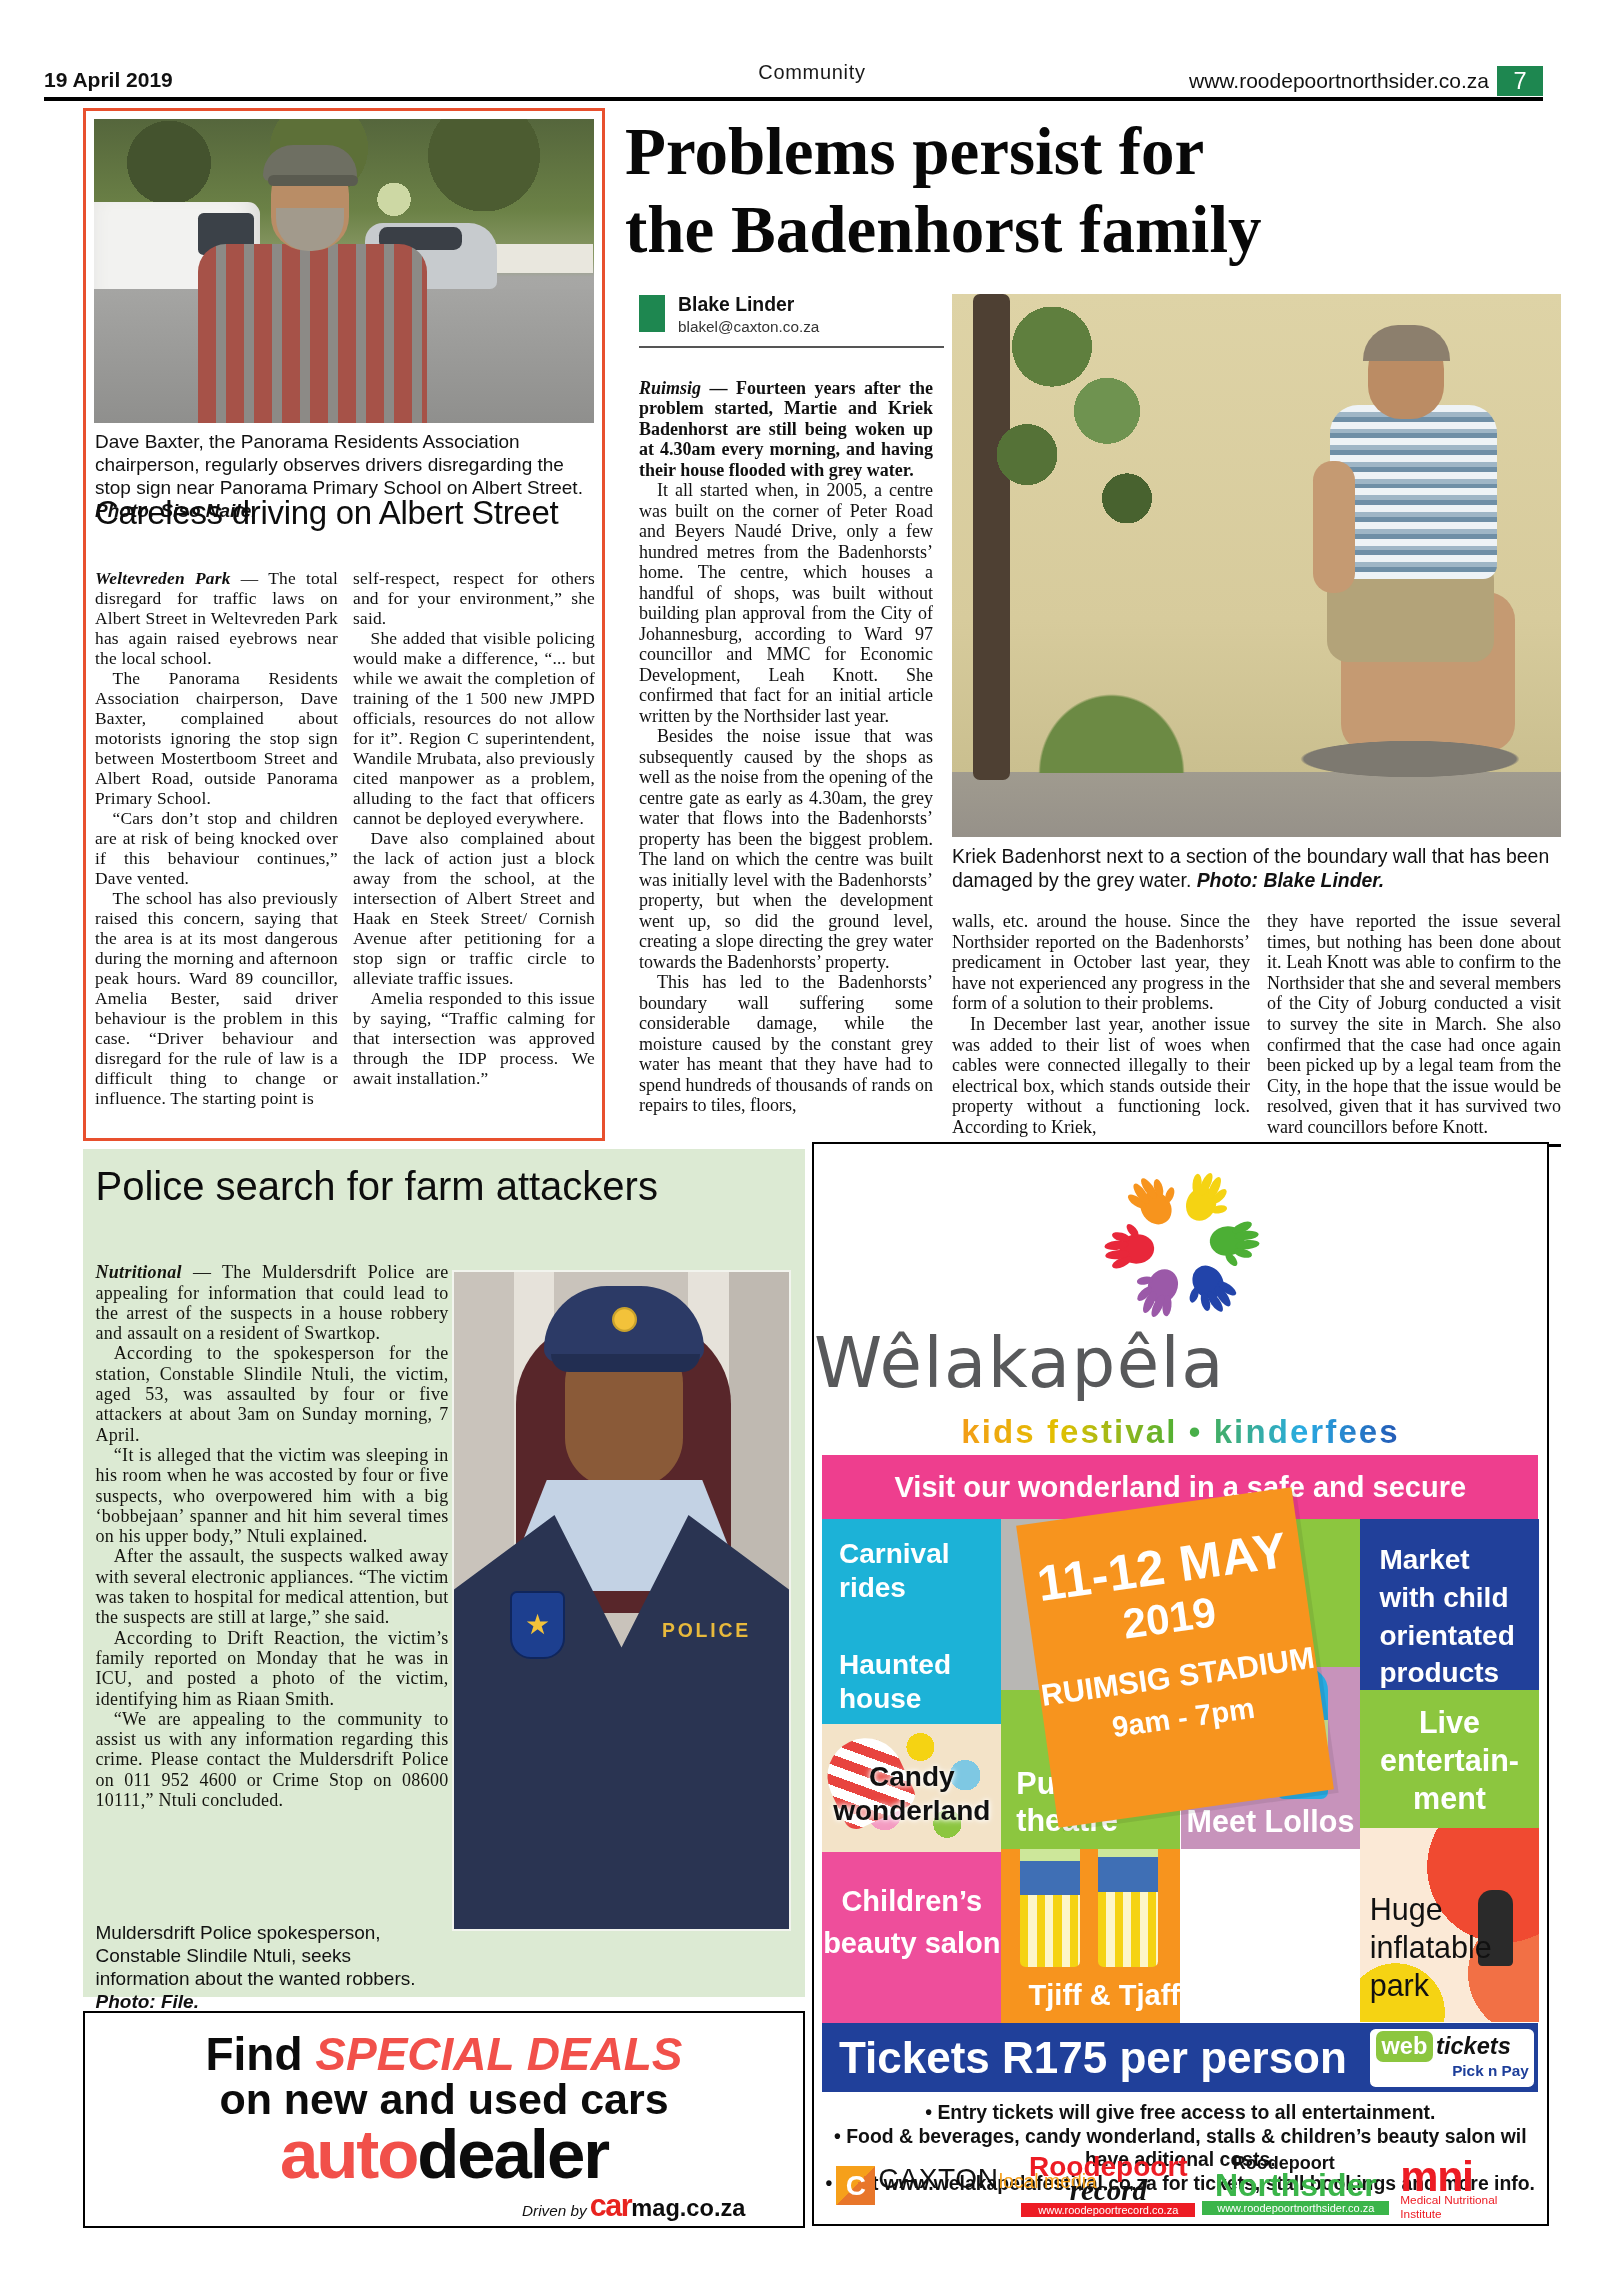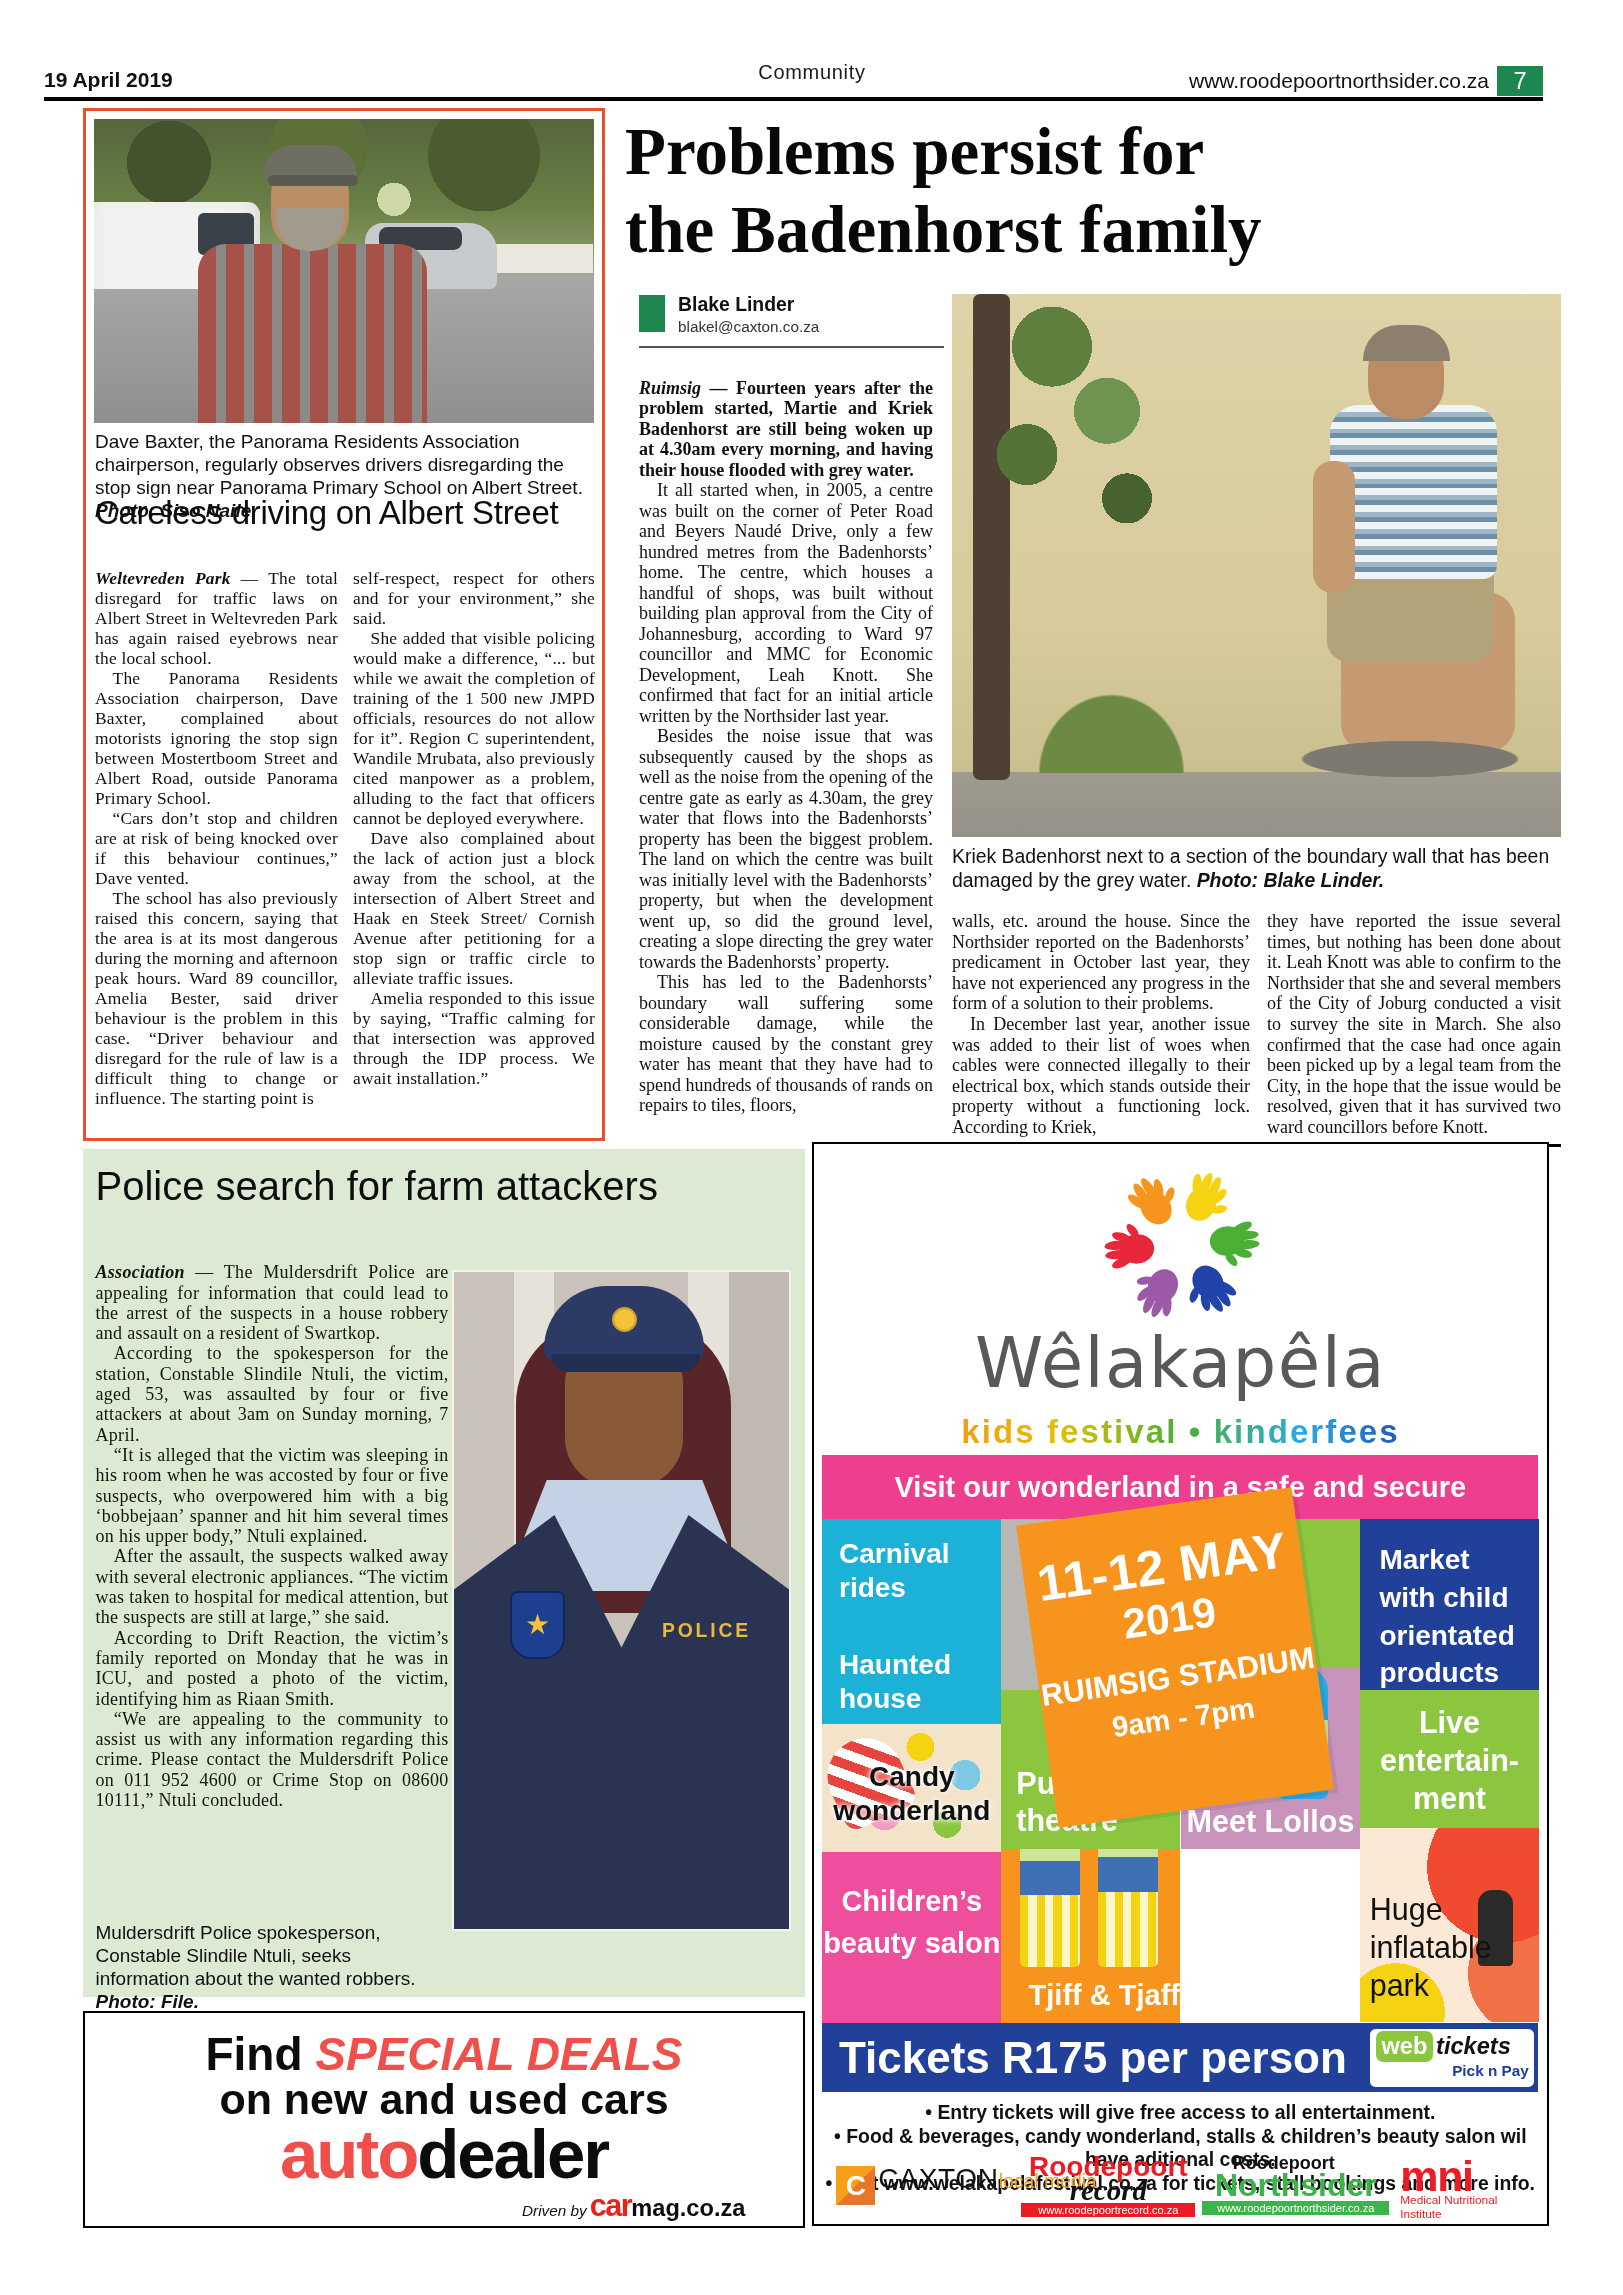--- a/index.html
+++ b/index.html
@@ -105,21 +105,21 @@
 
   <div class="abs serif just prelines" style="left:952px;top:911px;width:298px;height:226px;font-size:18px;line-height:20.6px;color:#101010;">walls, etc. around the house. Since the Northsider reported on the Badenhorsts’ predicament in October last year, they have not experienced any progress in the form of a solution to their problems.
  In December last year, another issue was added to their list of woes when cables were connected illegally to their electrical box, which stands outside their property without a functioning lock. According to Kriek,</div>
   <div class="abs serif just prelines" style="left:1267px;top:911px;width:294px;height:226px;font-size:18px;line-height:20.6px;color:#101010;">they have reported the issue several times, but nothing has been done about it. Leah Knott was able to confirm to the Northsider that she and several members of the City of Joburg conducted a visit to survey the site in March. She also confirmed that the case had once again been picked up by a legal team from the City, in the hope that the issue would be resolved, given that it has survived two ward councillors before Knott.</div>
   <div class="abs" style="left:952px;top:1144px;width:609px;height:2.8px;background:#000;"></div>
 
   <div class="abs" style="left:83px;top:1149px;width:722px;height:848px;background:#dcead3;">
     <div class="abs sans" style="left:12.5px;top:15.3px;width:694px;font-size:40px;color:#0d0d0d;">Police search for farm attackers</div>
 
     <div class="abs serif just prelines" style="left:12.5px;top:93px;width:353px;height:632px;font-size:18px;line-height:20.3px;color:#14140f;letter-spacing:0.3px;">
-      <span class="lead-loc">Association</span><span> — The Muldersdrift Police are appealing for information that could lead to the arrest of the suspects in a house robbery and assault on a resident of Swartkop.
+      <span class="lead-loc">Nutritional</span><span> — The Muldersdrift Police are appealing for information that could lead to the arrest of the suspects in a house robbery and assault on a resident of Swartkop.
  According to the spokesperson for the station, Constable Slindile Ntuli, the victim, aged 53, was assaulted by four or five attackers at about 3am on Sunday morning, 7 April.
  “It is alleged that the victim was sleeping in his room when he was accosted by four or five suspects, who overpowered him with a big ‘bobbejaan’ spanner and hit him several times on his upper body,” Ntuli explained.
  After the assault, the suspects walked away with several electronic appliances. “The victim was taken to hospital for medical attention, but the suspects are still at large,” she said.
  According to Drift Reaction, the victim’s family reported on Monday that he was in ICU, and posted a photo of the victim, identifying him as Riaan Smith.
  “We are appealing to the community to assist us with any information regarding this crime. Please contact the Muldersdrift Police on 011 952 4600 or Crime Stop on 08600 10111,” Ntuli concluded.</span>
     </div>
 
     <div class="abs photo" style="left:369px;top:121px;width:339px;height:661px;border:2.1px solid #f2f4ee;box-sizing:border-box;background:linear-gradient(90deg,#c9c3bb 0 18%,#e6e2da 18% 30%,#c9c3bb 30% 70%,#e6e2da 70% 82%,#bfb9b1 82% 100%);">
       <div class="abs" style="left:62px;top:49px;width:215px;height:292px;background:#58262a;border-radius:83px 83px 42px 42px;"></div>
       <div class="abs" style="left:111px;top:62px;width:118px;height:153px;background:#8a5a38;border-radius:49px;"></div>
@@ -211,21 +211,21 @@
               <ellipse cx="-9" cy="-12" rx="3.4" ry="8" fill="#e8273a" transform="rotate(-20 -9 -12)"></ellipse>
               <ellipse cx="-3" cy="-15" rx="3.4" ry="9" fill="#e8273a"></ellipse>
               <ellipse cx="4" cy="-15" rx="3.4" ry="9" fill="#e8273a"></ellipse>
               <ellipse cx="10" cy="-11" rx="3.2" ry="7" fill="#e8273a" transform="rotate(20 10 -11)"></ellipse>
               <ellipse cx="14" cy="-2" rx="3" ry="6" fill="#e8273a" transform="rotate(55 14 -2)"></ellipse>
             </g>
           </g>
       </g>
     </svg>
 
-    <div class="abs" style="left:0;top:179px;width:733px;text-align:center;font-size:69px;color:#58595b;font-family:'DejaVu Sans',sans-serif;letter-spacing:1.4px;">Wêlakapêla</div>
+    <div class="abs" style="left:0;top:179px;width:733px;text-align:left;font-size:69px;color:#58595b;font-family:'DejaVu Sans',sans-serif;letter-spacing:1.4px;">Wêlakapêla</div>
     <div class="abs rainbow" style="left:0;top:269px;width:733px;text-align:center;font-size:33px;font-weight:bold;letter-spacing:2.1px;">kids festival • kinderfees</div>
 
     <div class="abs" style="left:8.3px;top:311px;width:716px;height:64px;background:#ee3e8e;">
       <div style="color:#fff;font-weight:bold;font-size:29px;text-align:center;line-height:64px;">Visit our wonderland in a safe and secure environment</div>
     </div>
 
     <div class="abs" style="left:8.3px;top:375px;width:179px;height:205px;background:#1cb2d7;">
       <div class="adlabel" style="font-size:28px;padding:18px 0 0 16.7px;width:118px;">Carnival rides</div>
       <div class="adlabel" style="font-size:28px;padding:43px 0 0 16.7px;width:118px;">Haunted house</div>
     </div>

